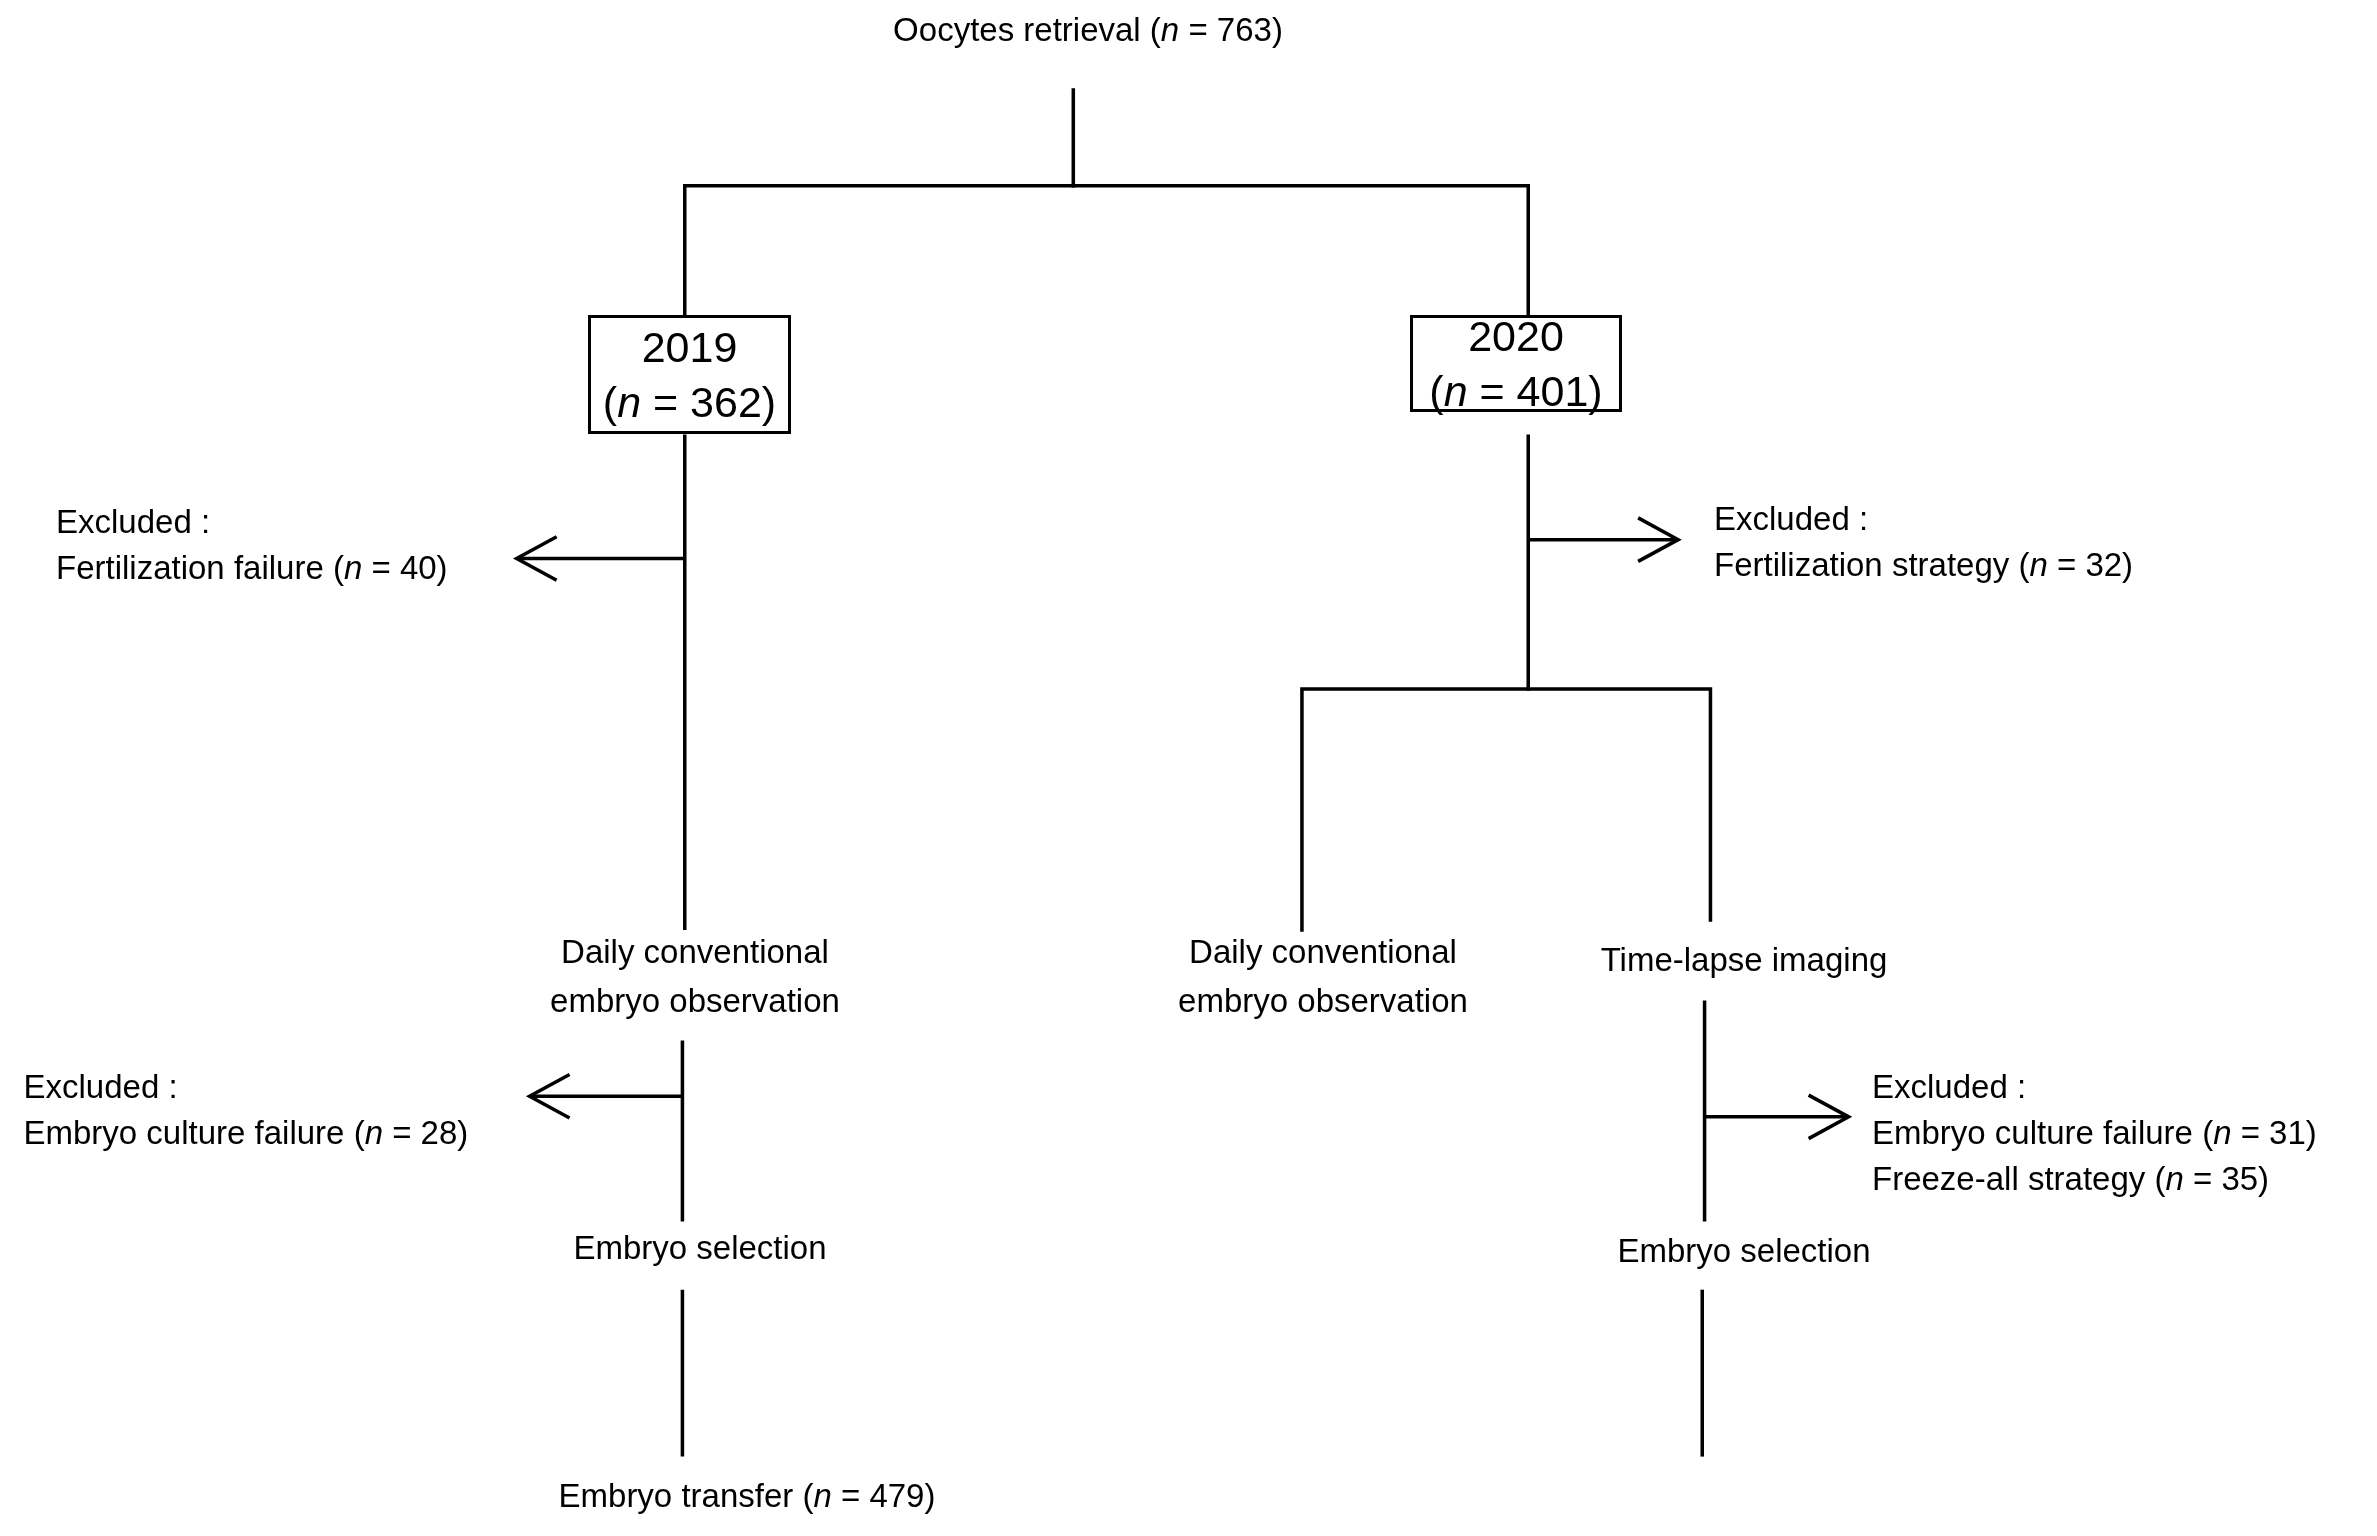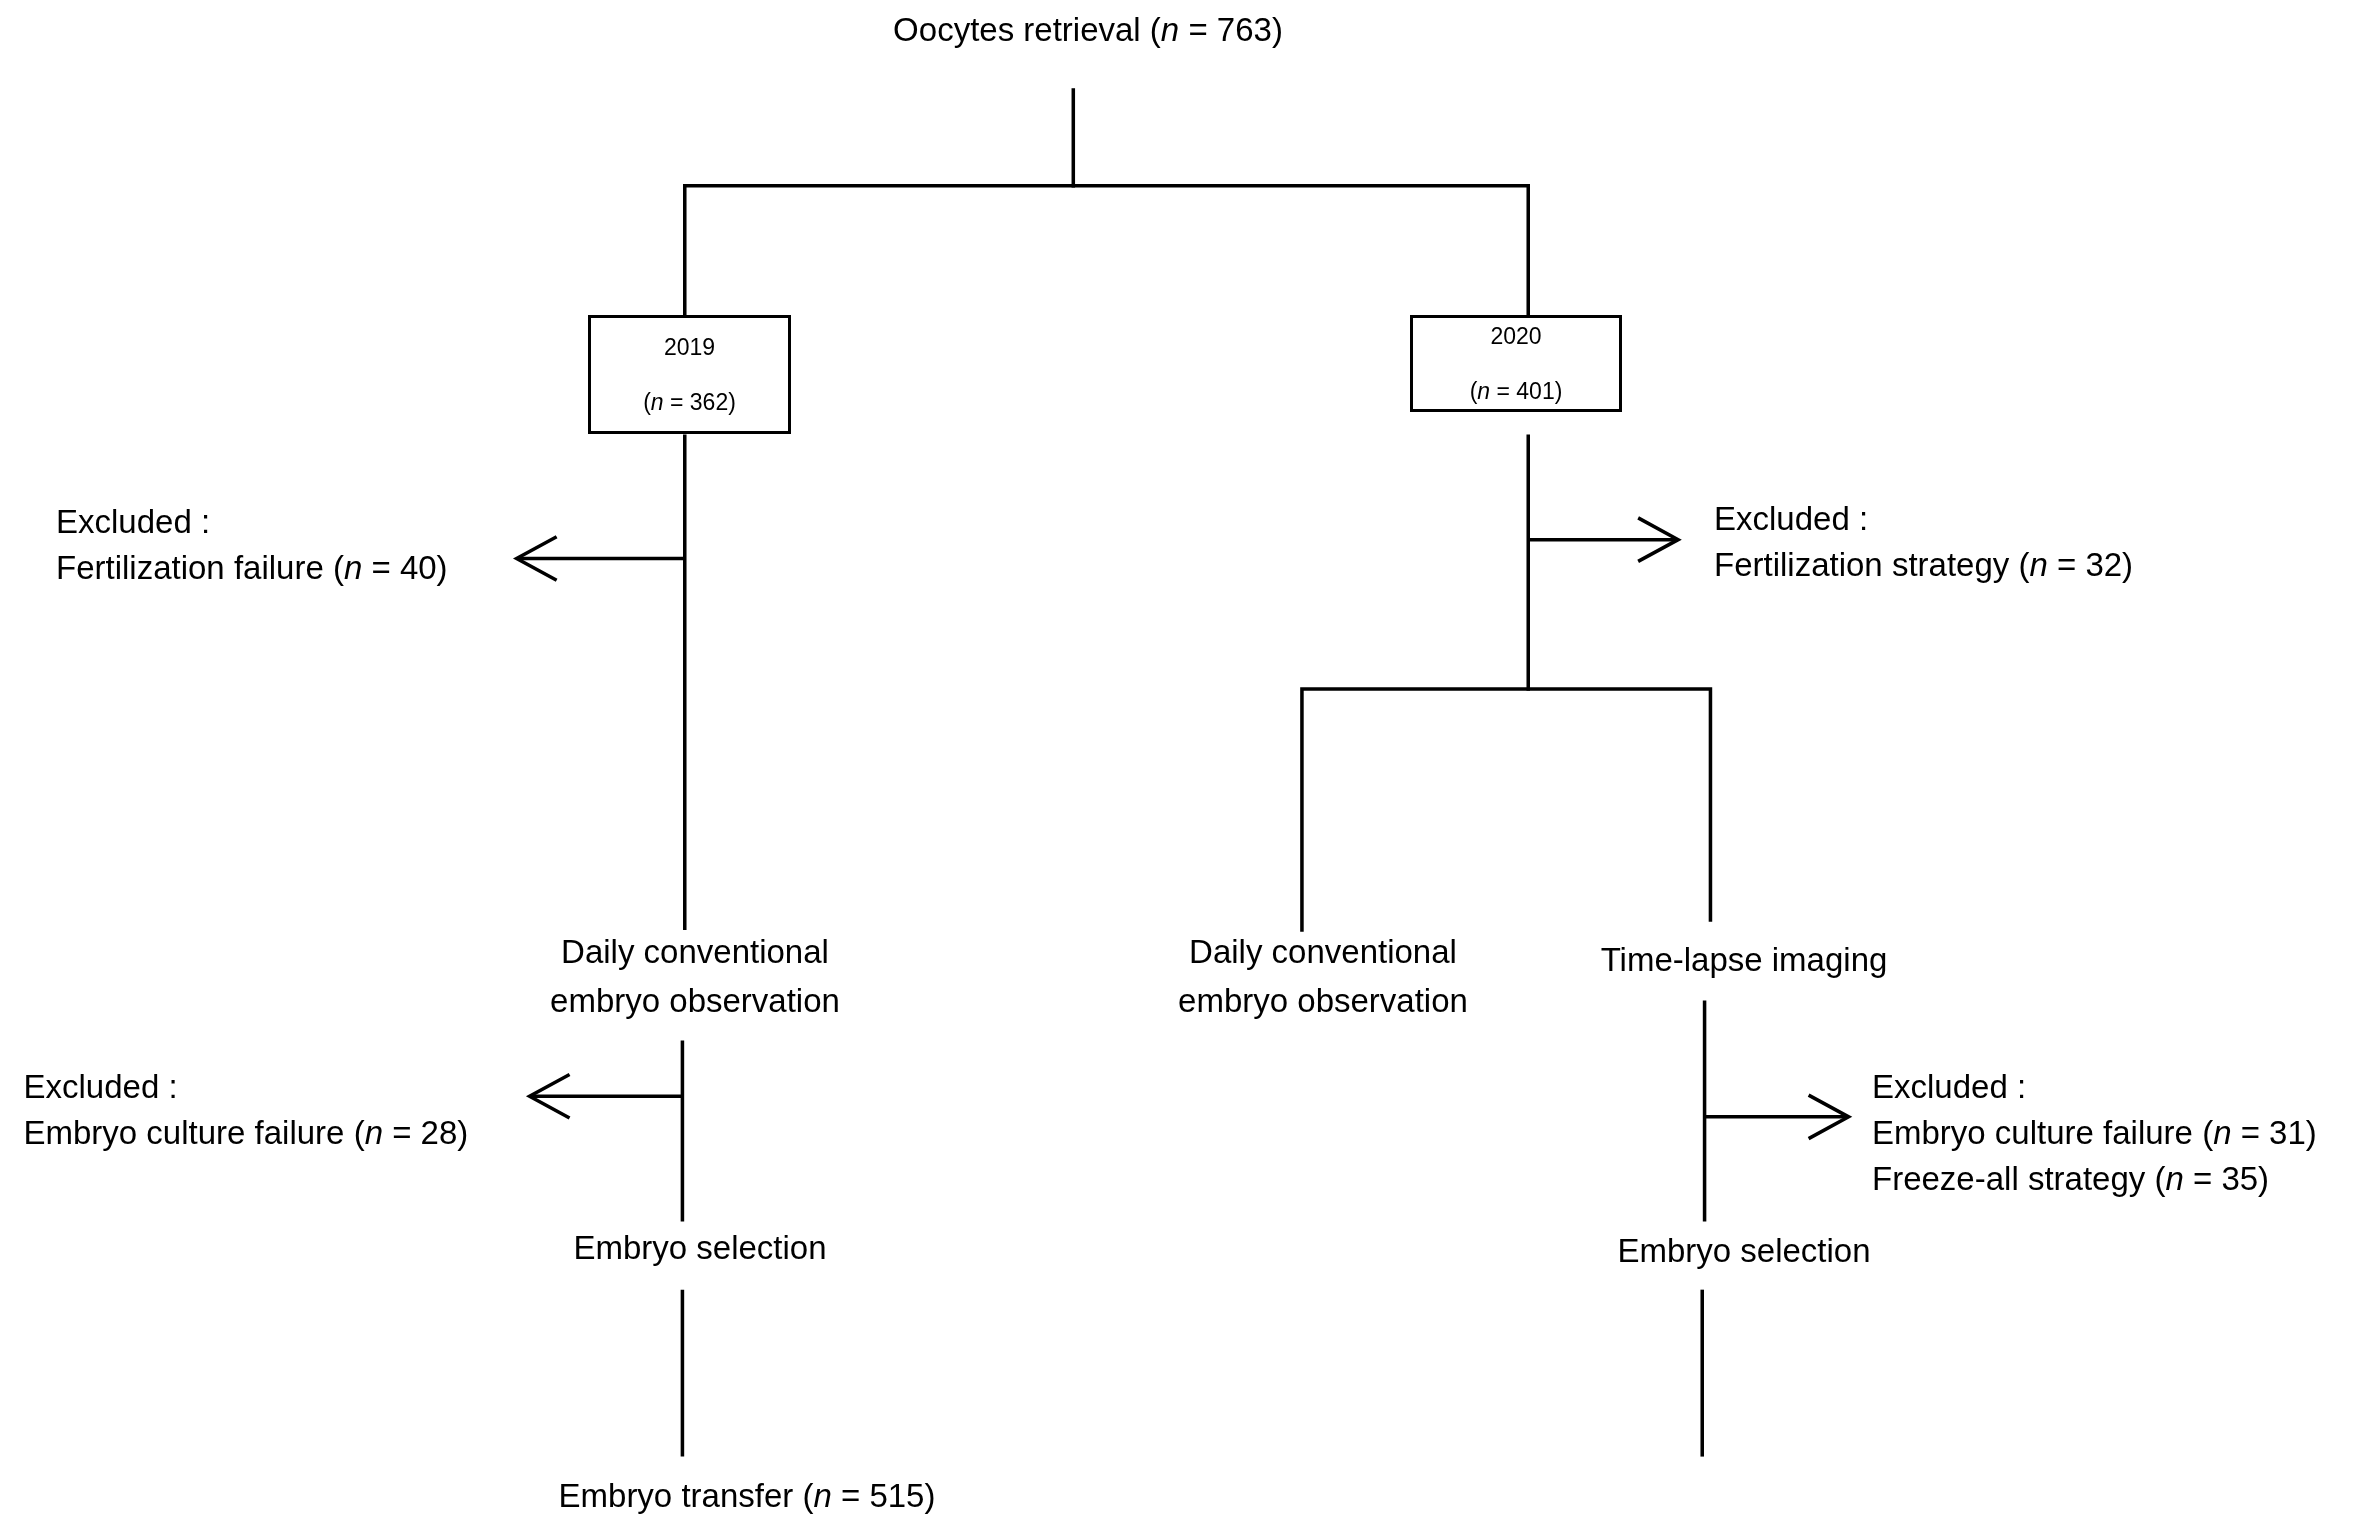--- a/index.html
+++ b/index.html
@@ -36,21 +36,21 @@
   .obs { line-height: 49px; }
   .node-box {
     position: absolute;
     box-sizing: border-box;
     border: 3.5px solid #000000;
     background: #ffffff;
     display: flex;
     flex-direction: column;
     align-items: center;
     justify-content: center;
-    font-size: 23px;
+    font-size: 43px;
     line-height: 55px;
     text-align: center;
   }
   i { font-style: italic; }
 </style>
 </head>
 <body>
 
 <div class="canvas">
 
@@ -140,17 +140,17 @@
   </div>
 
   <div class="t center" style="left:700px; top:1225px;">
     <span>Embryo selection</span>
   </div>
   <div class="t center" style="left:1744px; top:1228px;">
     <span>Embryo selection</span>
   </div>
 
   <div class="t center" style="left:747px; top:1473px;">
-    <span>Embryo transfer (</span><i>n</i><span> = 515)</span>
+    <span>Embryo transfer (</span><i>n</i><span> = 479)</span>
   </div>
 
 </div>
 
 
 </body></html>

